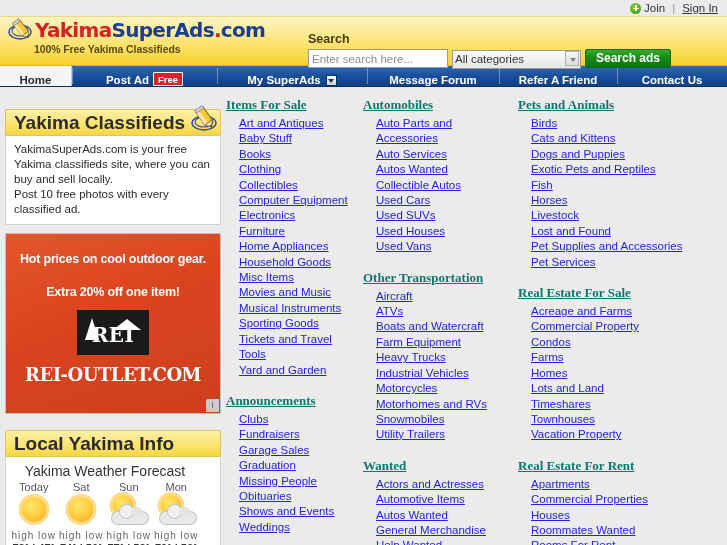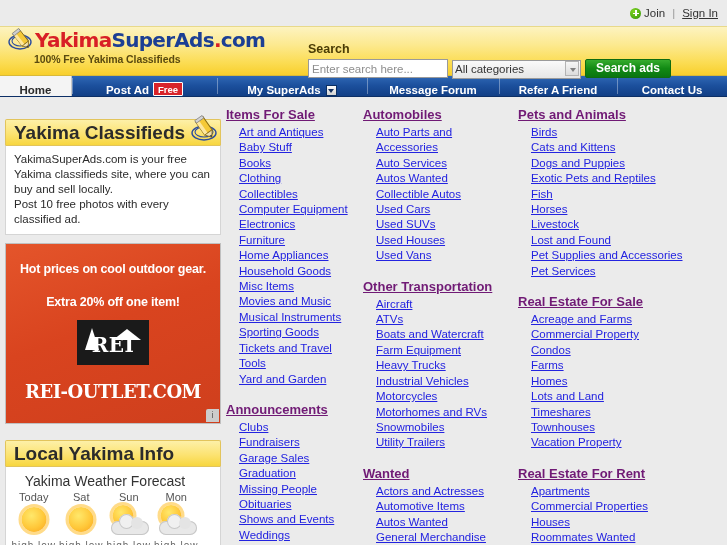--- a/index.html
+++ b/index.html
@@ -6,21 +6,21 @@
   html, body {
     margin: 0; padding: 0;
     width: 727px; height: 545px;
     overflow: hidden;
     background: #ebebeb;
     font-family: "Liberation Sans", sans-serif;
   }
 
   
   .topbar {
-    height: 26px;
+    height: 16px;
     background: #ebebeb;
     display: flex;
     align-items: center;
     justify-content: flex-end;
     padding-right: 9px;
     font-size: 11.5px;
     color: #333;
   }
   .join-link {
     display: inline-flex;
@@ -260,21 +260,21 @@
     line-height: 16px;
   }
   .ad-l2 {
     margin-top: 8px;
     font-size: 11.5px;
     font-weight: bold;
   }
   .rei-box {
     width: 72px; height: 45px;
     background: #1a1a1a;
-    margin: 10px auto 16px auto;
+    margin: 10px auto 9px auto;
     position: relative;
   }
   .rei-word {
     position: absolute;
     left: 0; right: 0; top: 13px;
     font-family: "DejaVu Serif", serif;
     font-size: 20px;
     font-weight: bold;
     color: #fff;
     letter-spacing: 0.5px;
@@ -372,25 +372,26 @@
 
   
   .col { padding-right: 6px; }
   .col1 { width: 137px; }
   .col2 { width: 155px; }
   .col3 { width: 209px; }
   .cat-group { margin-bottom: 14px; }
   .cat-head {
     font-size: 13px;
     font-weight: bold;
-    color: #701a75;
+    color: #0f766e;
     text-decoration: underline;
     cursor: pointer;
     margin-bottom: 2px;
     display: inline-block;
+    font-family: Liberation Serif, serif;
   }
   .cat-list { list-style: none; margin: 0; padding: 0 0 0 13px; }
   .cat-list li { line-height: 14.4px; }
   .cat-list a {
     font-size: 11.5px;
     color: #2323e0;
     text-decoration: underline;
     cursor: pointer;
   }
 </style>

